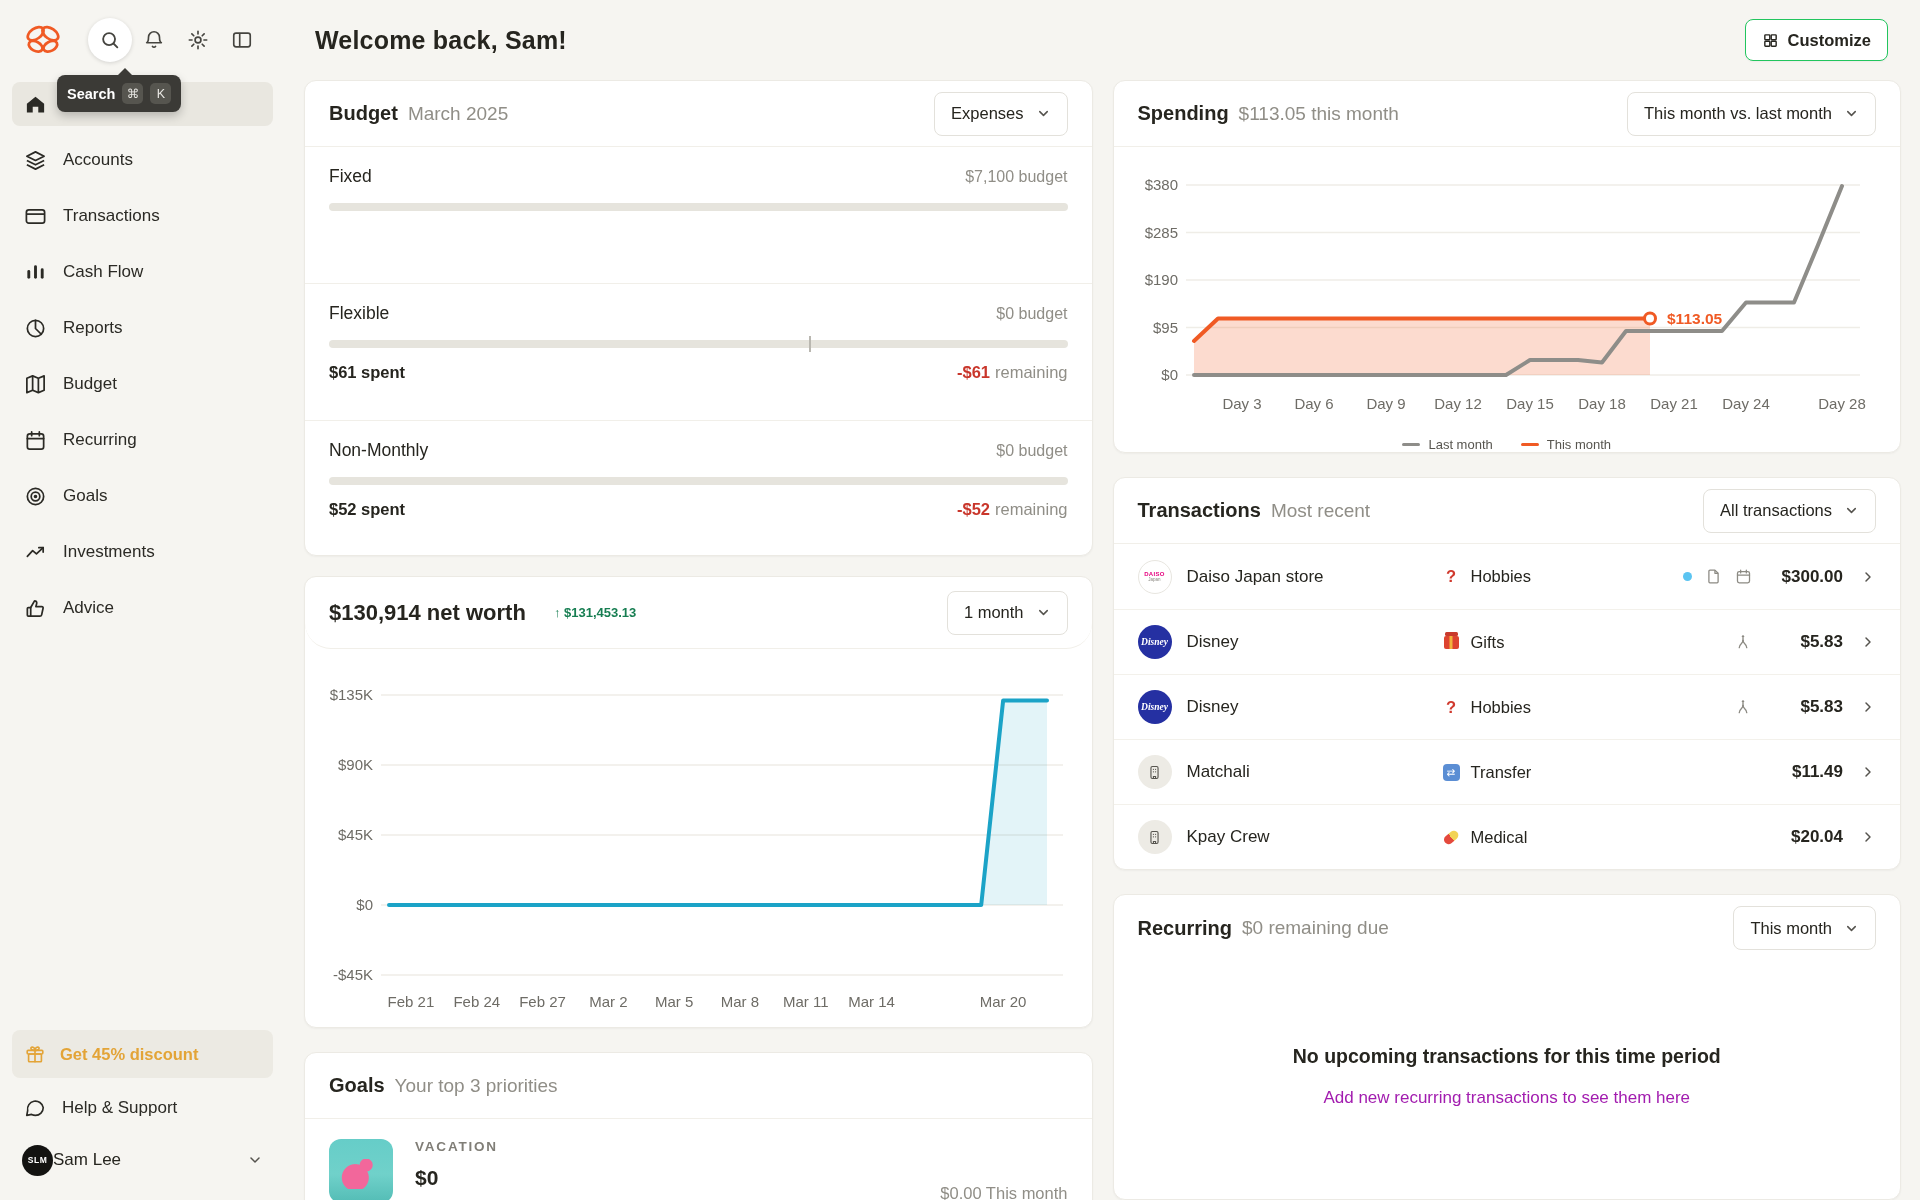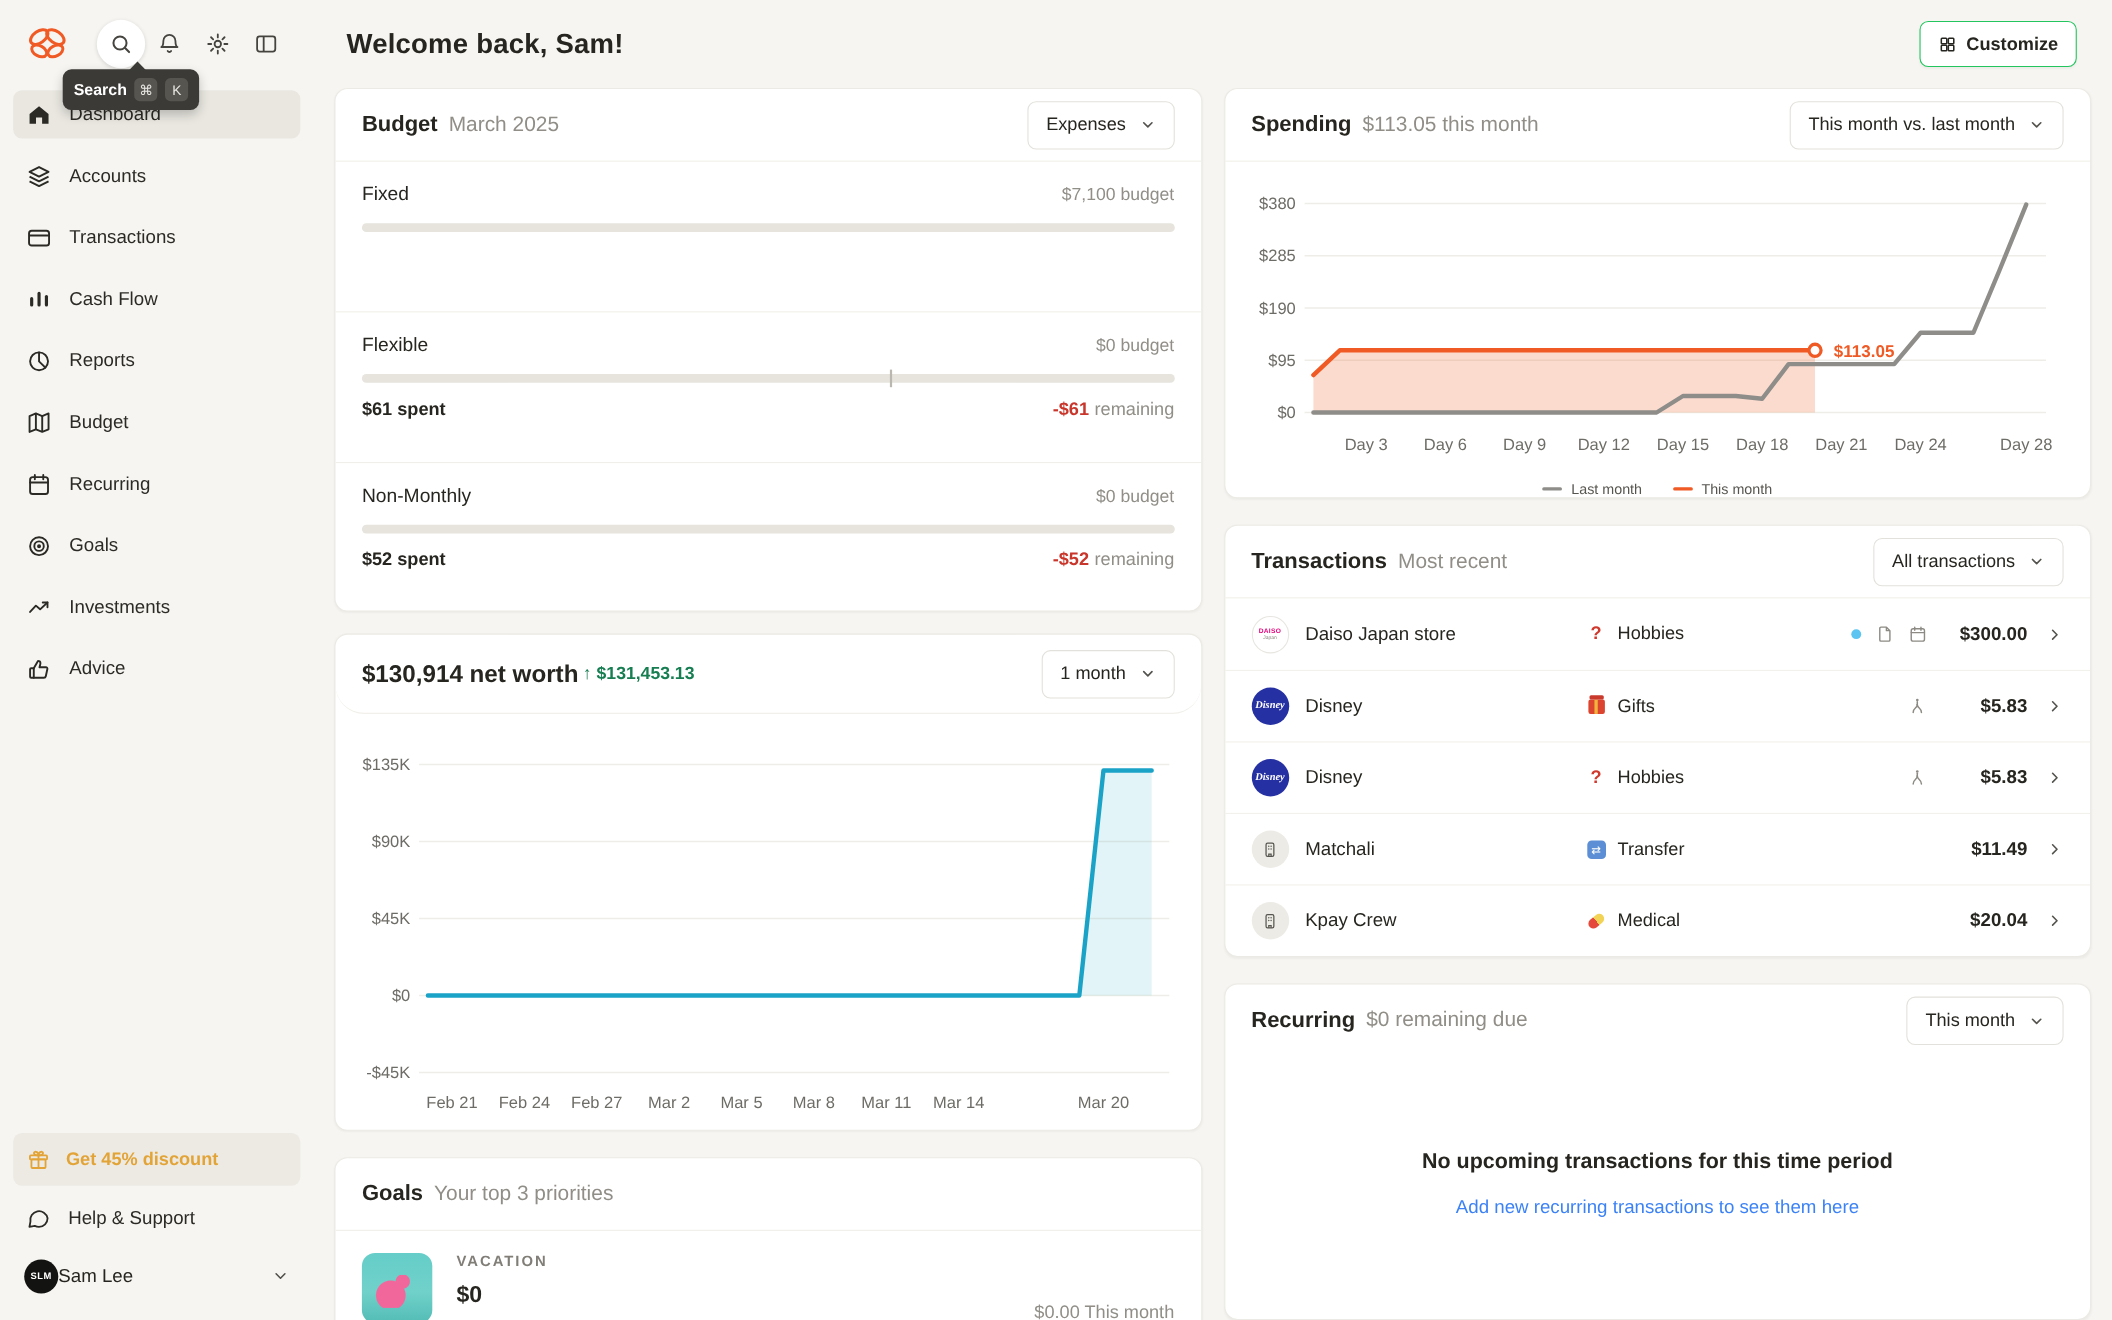--- a/index.html
+++ b/index.html
@@ -8,21 +8,21 @@
   svg { display:block; }
   .app { display:flex; height:100%; }
 
   
   .sidebar { width:285px; flex:none; display:flex; flex-direction:column; padding:14px 12px 16px; position:relative; }
   .side-top { display:flex; align-items:center; height:52px; padding-left:10px; }
   .logo svg { width:42px; height:34px; color:#F05A24; }
   .icon-btn { width:44px; height:44px; display:flex; align-items:center; justify-content:center; color:#45443F; border-radius:50%; }
   .icon-btn svg { width:22px; height:22px; }
   .search-btn { background:#fff; box-shadow:0 1px 4px rgba(0,0,0,.14); margin-left:24px; }
-  .tooltip { position:absolute; left:57px; top:63px; background:#3B3A36; border-radius:8px; padding:8px 10px; display:flex; align-items:center; gap:7px; z-index:6; box-shadow:0 4px 10px rgba(0,0,0,.22); }
+  .tooltip { position:absolute; left:57px; top:75px; background:#3B3A36; border-radius:8px; padding:8px 10px; display:flex; align-items:center; gap:7px; z-index:6; box-shadow:0 4px 10px rgba(0,0,0,.22); }
   .tooltip:before { content:""; position:absolute; top:-7px; left:60px; border:8px solid transparent; border-bottom:8px solid #3B3A36; border-top:0; }
   .tooltip .tlabel { color:#fff; font-size:14.5px; font-weight:600; }
   .tooltip .key { min-width:21px; height:21px; background:#56554F; border-radius:5px; color:#E8E7E3; font-size:12.5px; display:flex; align-items:center; justify-content:center; padding:0 4px; }
   .nav { margin-top:16px; }
   .nav-item { height:44px; display:flex; align-items:center; gap:16px; padding:0 12px; border-radius:8px; margin-bottom:12px; color:#2B2A25; font-size:17px; }
   .nav-item svg { width:23px; height:23px; color:#2B2A25; flex:none; }
   .nav-item.active { background:#E9E7E0; }
   .side-bottom { margin-top:auto; }
   .discount { height:48px; background:#ECEAE3; border-radius:8px; display:flex; align-items:center; gap:14px; padding:0 12px; color:#E3A437; font-weight:700; font-size:16.5px; }
   .discount svg { width:22px; height:22px; flex:none; }
@@ -62,21 +62,21 @@
   .bspent { font-weight:700; }
   .brem .val { font-weight:700; }
   .green { color:#177E52; }
   .red { color:#C9362B; }
   .brem .word { color:#908E87; margin-left:5px; }
 
   
   .nw-card { height:472px; margin-top:20px; }
   .nw-head { height:72px; display:flex; align-items:center; padding:0 24px; border-bottom:1px solid #F1EFE9;border-radius:26px; }
   .nw-amount { font-size:22px; font-weight:700; }
-  .nw-change { color:#177E52; font-size:16px; font-weight:600; margin-left:4px; }
+  .nw-change { color:#177E52; font-size:13px; font-weight:600; margin-left:28px; }
   .nw-chart-wrap { padding:6px 8px 0 6px; }
 
   
   .goals-card { margin-top:24px; height:400px; }
   .goal-row { display:flex; padding:20px 24px; gap:22px; }
   .goal-thumb { width:64px; height:64px; border-radius:12px; position:relative; overflow:hidden; background:linear-gradient(180deg,#66CDC8 0%,#70D1CA 55%,#53BCB5 100%); flex:none; }
   .goal-thumb:after { content:""; position:absolute; left:12px; top:20px; width:34px; height:30px;
     background:radial-gradient(circle at 42% 62%, #F2679B 0 13px, rgba(0,0,0,0) 14px),
                radial-gradient(circle at 74% 20%, #F2679B 0 6px, rgba(0,0,0,0) 7px); }
   .gname { font-size:13.5px; letter-spacing:1.8px; color:#807E77; font-weight:600; }
@@ -114,21 +114,21 @@
   .bdot { width:9px; height:9px; border-radius:50%; background:#5BC4F1; }
   .t-ic { width:17px; height:17px; color:#8C8A83; }
   .split-ic { width:18px; height:18px; color:#8C8A83; }
   .tamount { font-size:17px; font-weight:600; min-width:78px; text-align:right; }
   .chev { width:16px; height:16px; color:#55534E; margin-left:4px; }
 
   
   .rec-card { margin-top:24px; height:420px; }
   .rec-body { padding-top:84px; text-align:center; }
   .rec-title { font-size:19.5px; font-weight:700; }
-  .rec-sub { font-size:17px; color:#3b82f6; margin-top:20px; }
+  .rec-sub { font-size:17px; color:#a21caf; margin-top:20px; }
 </style>
 </head>
 <body>
 
 <div class="app">
 
   <div class="sidebar">
     <div class="side-top">
       <span class="logo">
         <svg viewBox="0 0 40 32" fill="none" stroke="currentColor" stroke-width="2.6">

